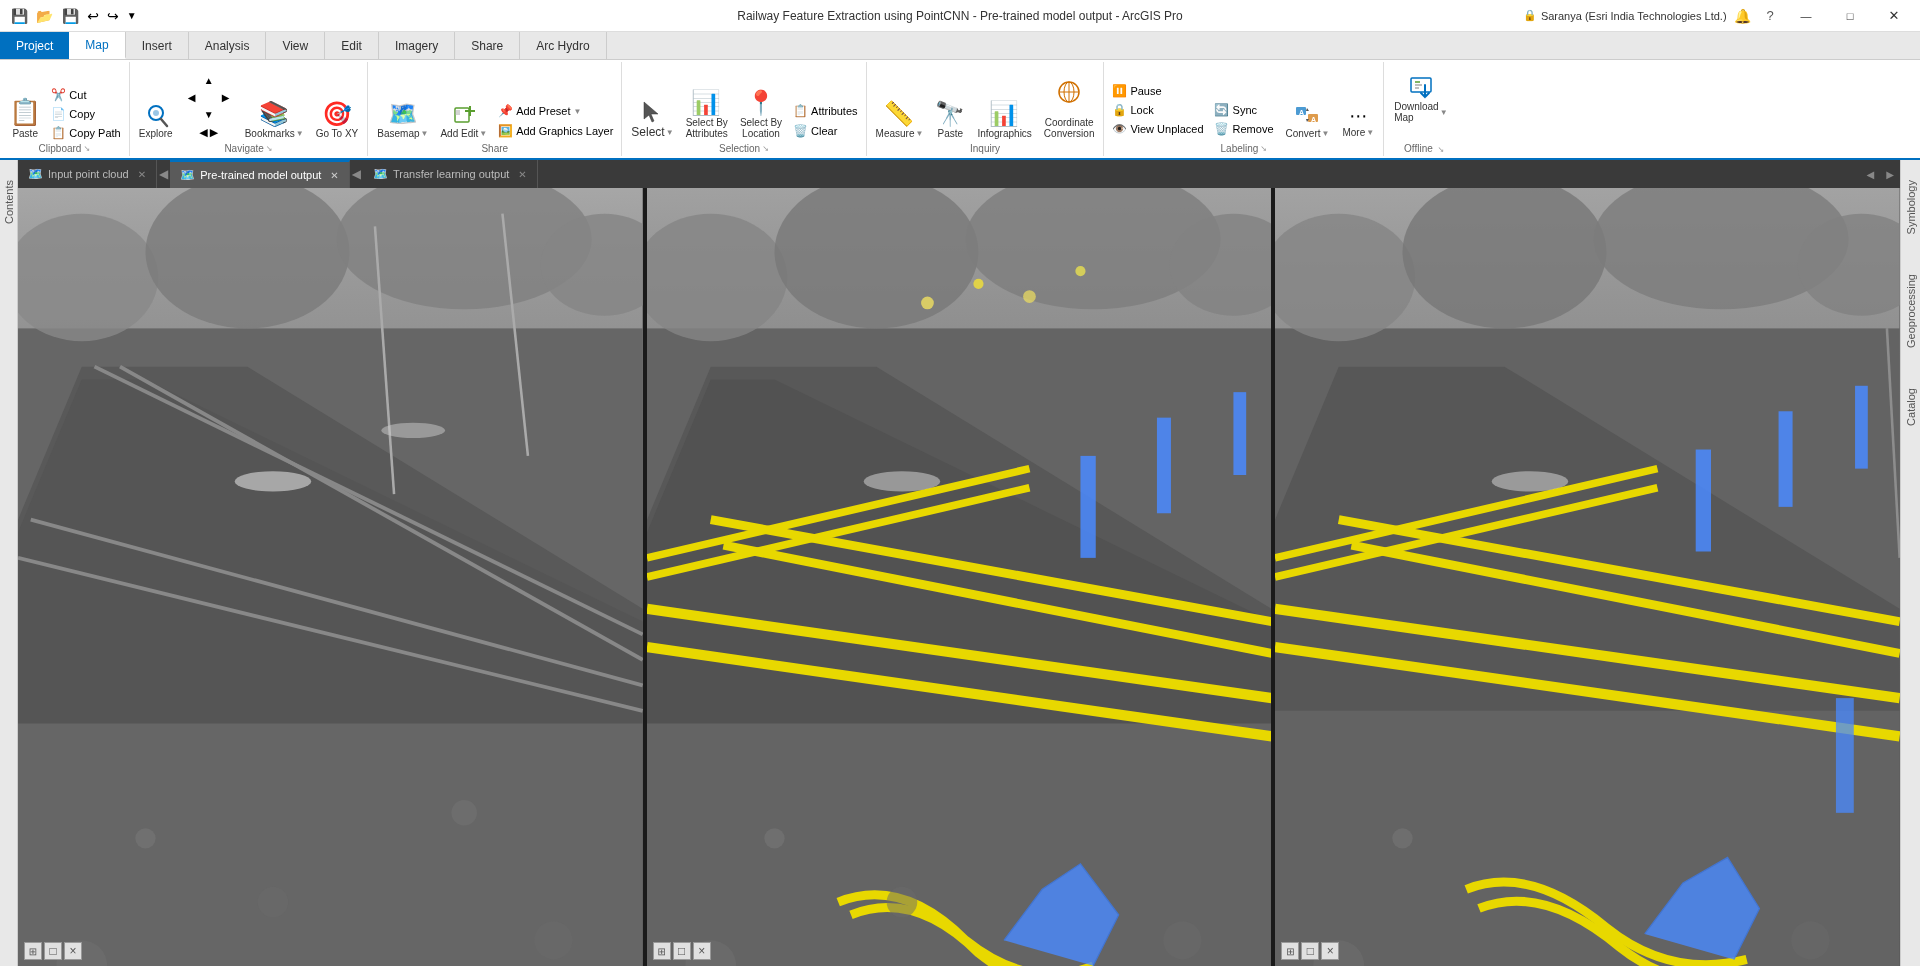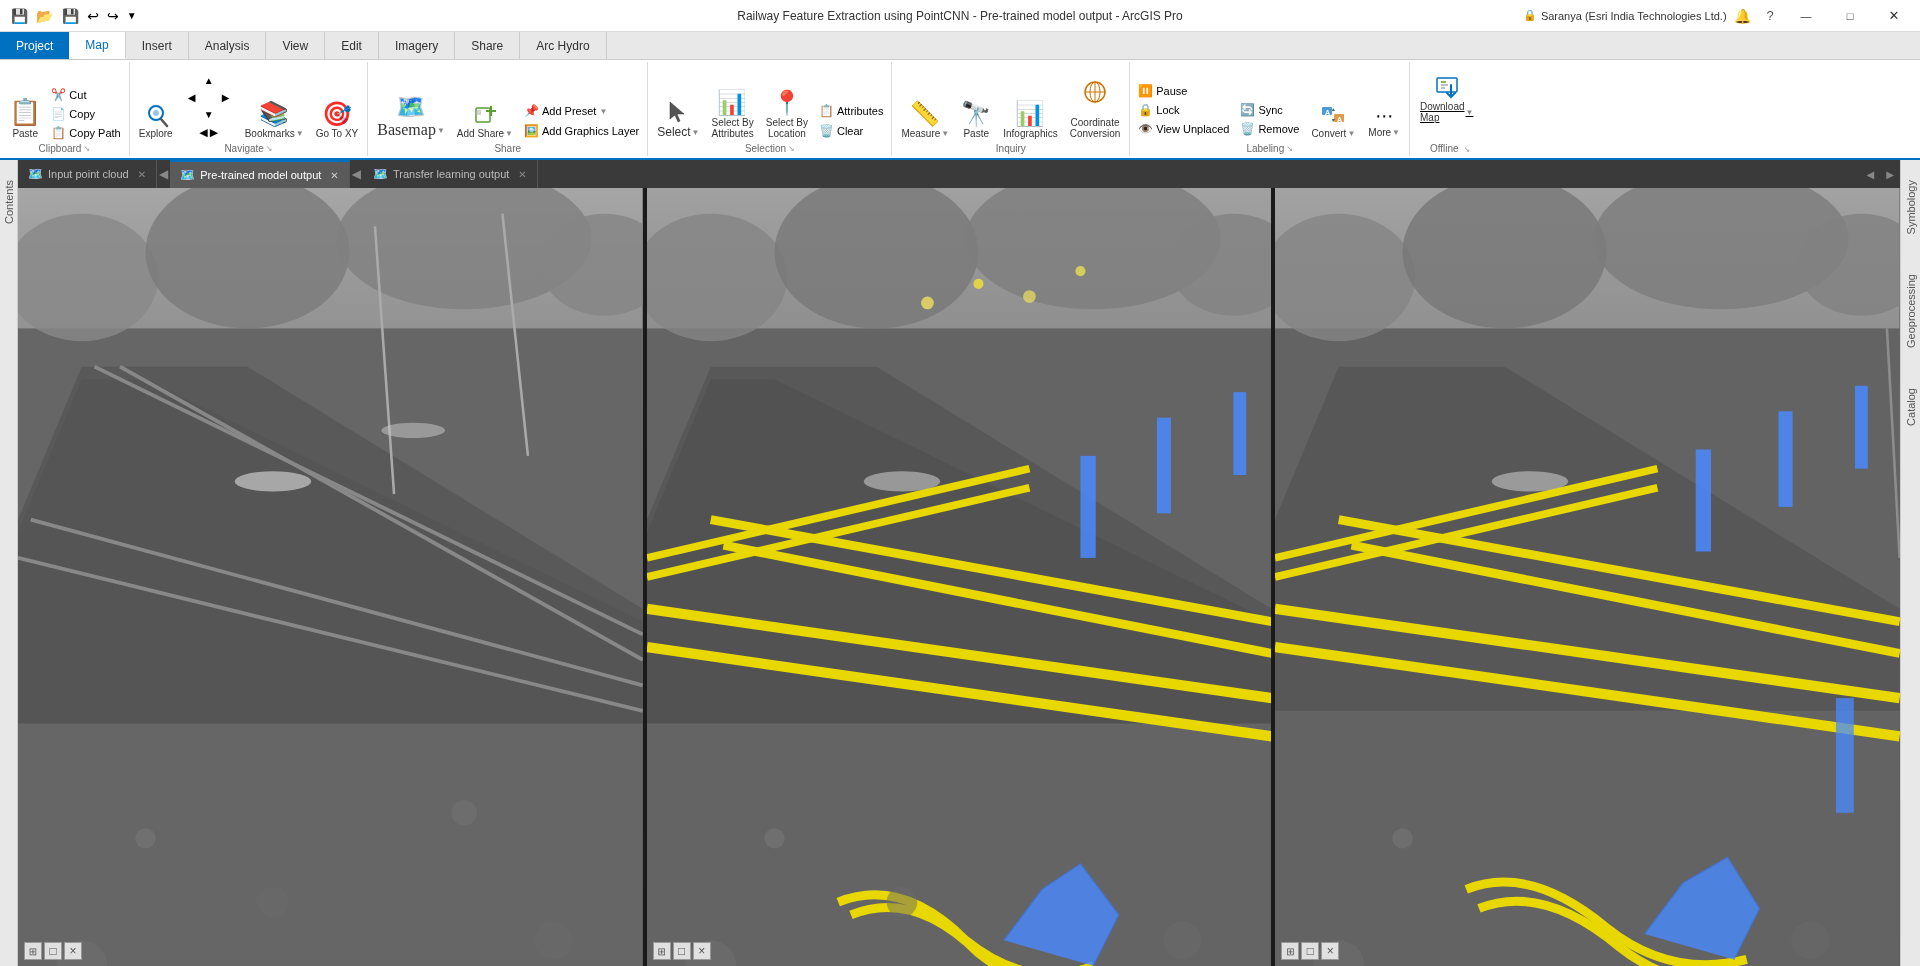--- a/index.html
+++ b/index.html
@@ -114,34 +114,34 @@
     </div>
     <div style="font-size:10px; color:#666; text-align:center; margin-top:1px; display:flex; align-items:center; justify-content:center;">Navigate <span style="font-size:8px; color:#999; margin-left:2px;">↘</span></div>
   </div>
 
   <div style="display:flex; flex-direction:column; border-right:1px solid #ddd; padding:2px 4px;">
     <div style="display:flex; align-items:flex-end; gap:2px; flex:1;">
 
       <div style="display:flex; flex-direction:column; align-items:center; padding:3px 5px; cursor:pointer; border-radius:2px; min-width:46px;">
         <span style="font-size:24px;">🗺️</span>
         <div style="display:flex; align-items:center; gap:1px;">
-            <span style="font-size:16px; color:#333;font-family:Liberation Serif, serif;">Basemap</span>
+            <span style="font-size:10px; color:#333;">Basemap</span>
             <span style="font-size:8px; color:#888;">▼</span>
           </div>
       </div>
 
       <div style="display:flex; flex-direction:column; align-items:center; padding:3px 5px; cursor:pointer; border-radius:2px; min-width:42px;">
         <svg width="26" height="26" viewBox="0 0 26 26">
           <rect x="4" y="6" width="14" height="14" rx="1" fill="none" stroke="#5a9e2f" stroke-width="1.5"></rect>
           <line x1="19" y1="4" x2="19" y2="14" stroke="#5a9e2f" stroke-width="2"></line>
           <line x1="14" y1="9" x2="24" y2="9" stroke="#5a9e2f" stroke-width="2"></line>
           <rect x="4" y="8" width="5" height="5" fill="#aaa" opacity="0.5"></rect>
         </svg>
         <div style="display:flex; align-items:center; gap:1px;">
-            <span style="font-size:10px; color:#333;">Add Share</span>
+            <span style="font-size:10px; color:#333;">Add Edit</span>
             <span style="font-size:8px; color:#888;">▼</span>
           </div>
       </div>
 
       <div style="display:flex; flex-direction:column; gap:2px; padding-bottom:2px;">
         <div style="display:flex; align-items:center; gap:3px; padding:2px 4px; cursor:pointer; border-radius:2px; font-size:11px;">
           <span style="font-size:12px;">📌</span>
             <span>Add Preset</span>
             <span style="font-size:8px; color:#888;">▼</span>
         </div>
@@ -271,21 +271,21 @@
             <span style="font-size:10px; color:#333;">More</span>
             <span style="font-size:8px; color:#888;">▼</span>
           </div>
       </div>
     </div>
     <div style="font-size:10px; color:#666; text-align:center; margin-top:1px; display:flex; align-items:center; justify-content:center;">Labeling <span style="font-size:8px; color:#999; margin-left:2px;">↘</span></div>
   </div>
 
   <div style="display:flex; flex-direction:column; padding:2px 4px; min-width:80px;">
     <div style="display:flex; align-items:flex-end; gap:2px; flex:1;">
-      <div style="display:flex; flex-direction:column; align-items:center; padding:3px 6px; cursor:pointer; border-radius:2px; min-width:60px;text-decoration:underline;">
+      <div style="display:flex; flex-direction:column; align-items:center; padding:3px 6px; cursor:pointer; border-radius:2px; min-width:60px;">
         <svg width="26" height="26" viewBox="0 0 26 26">
           <rect x="3" y="3" width="20" height="14" rx="1" fill="none" stroke="#0070c0" stroke-width="1.5"></rect>
           <line x1="7" y1="7" x2="12" y2="7" stroke="#5a9e2f" stroke-width="1.5"></line>
           <line x1="7" y1="10" x2="14" y2="10" stroke="#aaa" stroke-width="1.5"></line>
           <line x1="7" y1="13" x2="11" y2="13" stroke="#aaa" stroke-width="1.5"></line>
           <path d="M17 10 L17 22 M13 18 L17 22 L21 18" fill="none" stroke="#0070c0" stroke-width="2" stroke-linecap="round"></path>
         </svg>
         <div style="display:flex; align-items:center; gap:1px;">
             <span style="font-size:10px; color:#333;">Download<br>Map</span>
             <span style="font-size:8px; color:#888;">▼</span>

